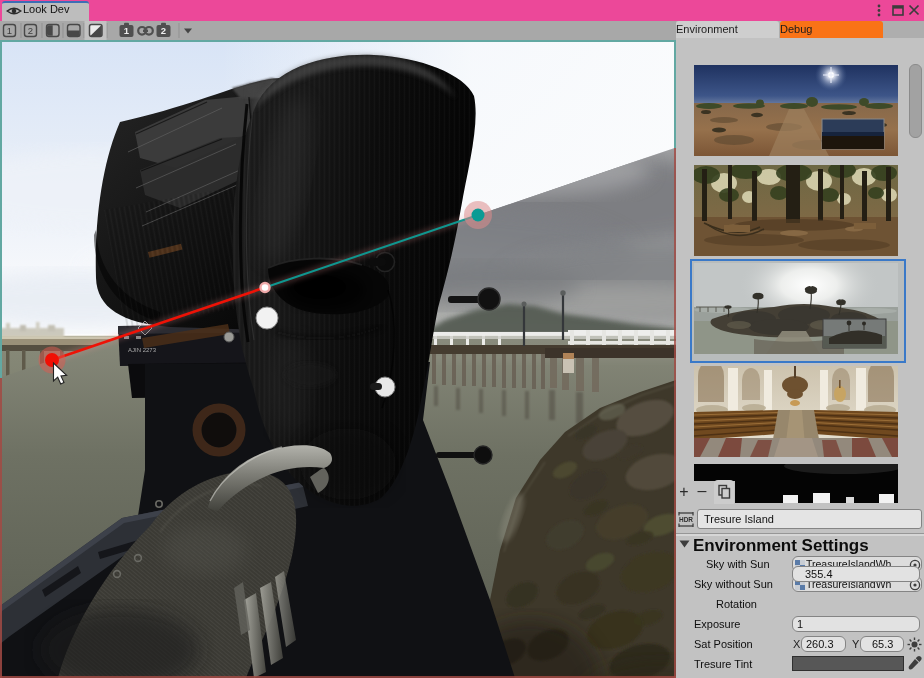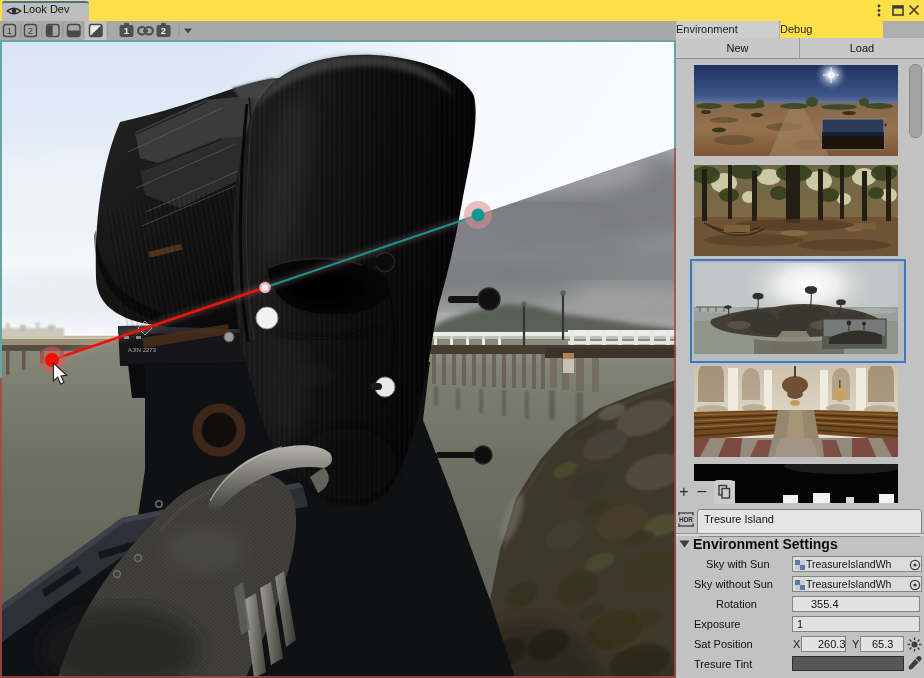--- a/index.html
+++ b/index.html
@@ -1,32 +1,32 @@
 <!DOCTYPE html>
 <html><head>
 <meta charset="utf-8">
 <style>
   html,body{margin:0;padding:0;}
   body{width:924px;height:678px;overflow:hidden;font-family:"Liberation Sans",sans-serif;background:#c2c2c2;position:relative;}
   .abs{position:absolute;}
   
-  #titlebar{left:0;top:0;width:924px;height:21px;background:#fde047;}
+  #titlebar{left:0;top:0;width:924px;height:21px;background:#ec4899;}
   #tab{left:2px;top:1px;width:87px;height:20px;background:#bdbdbd;border-top:2px solid #3e6db5;border-radius:3px 3px 0 0;}
   #tabtxt{left:23px;top:3px;font-size:11px;color:#111;}
   
   #toolbar{left:0;top:21px;width:924px;height:19px;background:#a8a8a8;}
   
   #viewport{left:0;top:40px;width:676px;height:638px;}
   
   #panel{left:676px;top:21px;width:248px;height:657px;background:#c2c2c2;}
   .ptab{top:0;height:17px;font-size:11px;color:#1c1c1c;line-height:17px;}
   .pbtn{top:17px;height:21px;font-size:11px;color:#111;text-align:center;line-height:21px;background:#c8c8c8;border-bottom:1px solid #8f8f8f;box-sizing:border-box;}
   .thumb{left:18px;width:204px;height:91px;overflow:hidden;}
   .lbl{font-size:11px;color:#0e0e0e;}
-  .fld{background:#e2e2e2;border:1px solid #848484;border-radius:0;box-sizing:border-box;font-size:11px;color:#111;}
+  .fld{background:#e2e2e2;border:1px solid #848484;border-radius:6px;box-sizing:border-box;font-size:11px;color:#111;}
 </style>
 </head>
 <body>
 
 <div id="titlebar" class="abs">
   <div id="tab" class="abs"></div>
   <div id="tabtxt" class="abs">Look Dev</div>
   <svg class="abs" style="left:6px;top:5px" width="16" height="12" viewBox="0 0 16 12">
     <path d="M1.2 6 Q 8 0.6 14.8 6 Q 8 11.4 1.2 6 Z" fill="none" stroke="#2c2c2c" stroke-width="1.5"></path>
     <circle cx="8" cy="6" r="2.3" fill="#2c2c2c"></circle>
@@ -461,24 +461,22 @@
 <rect x="0" y="636" width="676" height="2" fill="#a24a44" opacity="0.85"></rect>
 </g>
 </g>
 </svg>
 </div>
 
 <div id="panel" class="abs">
 
   <div class="abs" style="left:0;top:0;width:248px;height:17px;background:#aeaeae;"></div>
   <div class="abs ptab" style="left:0;width:103px;background:#cecece;border-radius:3px 3px 0 0;">Environment</div>
-  <div class="abs ptab" style="left:104px;width:103px;background:#fde047;border-radius:3px 3px 0 0;">Debug</div>
-
-  <div class="abs pbtn" style="left:0;width:124px;border-right:1px solid #9a9a9a;">New</div>
-  <div class="abs pbtn" style="left:124px;width:124px;">Load</div>
+  <div class="abs ptab" style="left:104px;width:103px;background:#f97316;border-radius:3px 3px 0 0;">Debug</div>
+
 
   <div id="thumbs">
 
     <div class="abs thumb" style="top:44px;">
       <svg width="204" height="91" viewBox="0 0 204 91">
         <defs>
           <linearGradient id="t1sky" x1="0" y1="0" x2="0" y2="1">
               <stop offset="0" stop-color="#1f3260"></stop>
               <stop offset="0.7" stop-color="#3d5588"></stop>
               <stop offset="1" stop-color="#8090ae"></stop>
@@ -774,29 +772,29 @@
       <g stroke="#3e3e3e" stroke-width="1.3">
           <line x1="1" y1="2" x2="15" y2="2"></line>
           <line x1="1" y1="15" x2="15" y2="15"></line>
           <line x1="1" y1="1" x2="1" y2="4.5"></line>
           <line x1="15" y1="1" x2="15" y2="4.5"></line>
           <line x1="1" y1="12.5" x2="1" y2="16"></line>
           <line x1="15" y1="12.5" x2="15" y2="16"></line>
         </g>
       <text x="8" y="11" font-size="6.5" font-weight="bold" fill="#2e2e2e" text-anchor="middle" font-family="Liberation Sans,sans-serif">HDR</text>
     </svg>
-    <div class="abs fld" style="left:21px;top:488px;width:225px;height:28px;background:#e4e4e4;border-radius:3px;line-height:18px;padding-left:6px;">Tresure Island</div>
+    <div class="abs fld" style="left:21px;top:488px;width:225px;height:20px;background:#e4e4e4;border-radius:3px;line-height:18px;padding-left:6px;">Tresure Island</div>
   </div>
 
   <div id="settings">
     <div class="abs" style="left:0;top:512px;width:248px;height:2px;border-top:1px solid #969696;background:#d6d6d6;"></div>
     <svg class="abs" style="left:3px;top:519px" width="11" height="8" viewBox="0 0 11 8">
         <path d="M0.5 0.5 h10 l-5 7 Z" fill="#3c3c3c"></path>
       </svg>
-    <div class="abs" style="left:17px;top:515px;font-size:14px;font-weight:bold;color:#0c0c0c;">Environment Settings</div>
+    <div class="abs" style="left:17px;top:515px;font-size:17px;font-weight:bold;color:#0c0c0c;">Environment Settings</div>
     <div class="abs lbl" style="left:30px;top:537px;">Sky with Sun</div>
     <div class="abs lbl" style="left:18px;top:557px;">Sky without Sun</div>
     <div class="abs lbl" style="left:18px;top:577px;padding-left:22px;">Rotation</div>
     <div class="abs lbl" style="left:18px;top:597px;">Exposure</div>
     <div class="abs lbl" style="left:18px;top:617px;">Sat Position</div>
     <div class="abs lbl" style="left:18px;top:637px;">Tresure Tint</div>
 
     <div class="abs fld" style="left:116px;top:535px;width:130px;height:16px;background:#dcdcdc;">
       <svg class="abs" style="left:2px;top:2.5px" width="10" height="10" viewBox="0 0 10 10">
           <rect width="5" height="5" fill="#5a7ba8"></rect>
@@ -816,25 +814,25 @@
           <rect x="5" y="5" width="5" height="5" fill="#5a7ba8"></rect>
           <rect x="5" width="5" height="5" fill="#c8cdd4"></rect>
           <rect y="5" width="5" height="5" fill="#c8cdd4"></rect>
         </svg>
       <div class="abs" style="left:13px;top:1px;font-size:10.5px;color:#111;white-space:nowrap;">TreasureIslandWh</div>
       <svg class="abs" style="left:116px;top:1.5px" width="12" height="12" viewBox="0 0 12 12">
           <circle cx="6" cy="6" r="4.6" fill="none" stroke="#3e3e3e" stroke-width="1.3"></circle>
           <circle cx="6" cy="6" r="1.6" fill="#3e3e3e"></circle>
         </svg>
     </div>
-    <div class="abs fld" style="left:116px;top:575px;width:128px;height:16px;line-height:15px;padding-left:18px;">355.4</div>
+    <div class="abs fld" style="left:116px;top:545px;width:128px;height:16px;line-height:15px;padding-left:12px;">355.4</div>
     <div class="abs fld" style="left:116px;top:595px;width:128px;height:16px;line-height:15px;padding-left:4px;">1</div>
 
     <div class="abs lbl" style="left:117px;top:617px;color:#222;">X</div>
-    <div class="abs fld" style="left:125px;top:615px;width:45px;height:16px;line-height:15px;padding-left:16px;">260.3</div>
+    <div class="abs fld" style="left:125px;top:615px;width:45px;height:16px;line-height:15px;padding-left:4px;">260.3</div>
     <div class="abs lbl" style="left:176px;top:617px;color:#222;">Y</div>
     <div class="abs fld" style="left:184px;top:615px;width:44px;height:16px;line-height:15px;padding-left:11px;">65.3</div>
     <svg class="abs" style="left:231px;top:616px" width="15" height="15" viewBox="0 0 15 15">
       <circle cx="7.5" cy="7.5" r="3" fill="#3e3e3e"></circle>
       <g stroke="#3e3e3e" stroke-width="1.4">
           <line x1="7.5" y1="0.5" x2="7.5" y2="3"></line>
           <line x1="7.5" y1="12" x2="7.5" y2="14.5"></line>
           <line x1="0.5" y1="7.5" x2="3" y2="7.5"></line>
           <line x1="12" y1="7.5" x2="14.5" y2="7.5"></line>
           <line x1="2.6" y1="2.6" x2="4.4" y2="4.4"></line>

